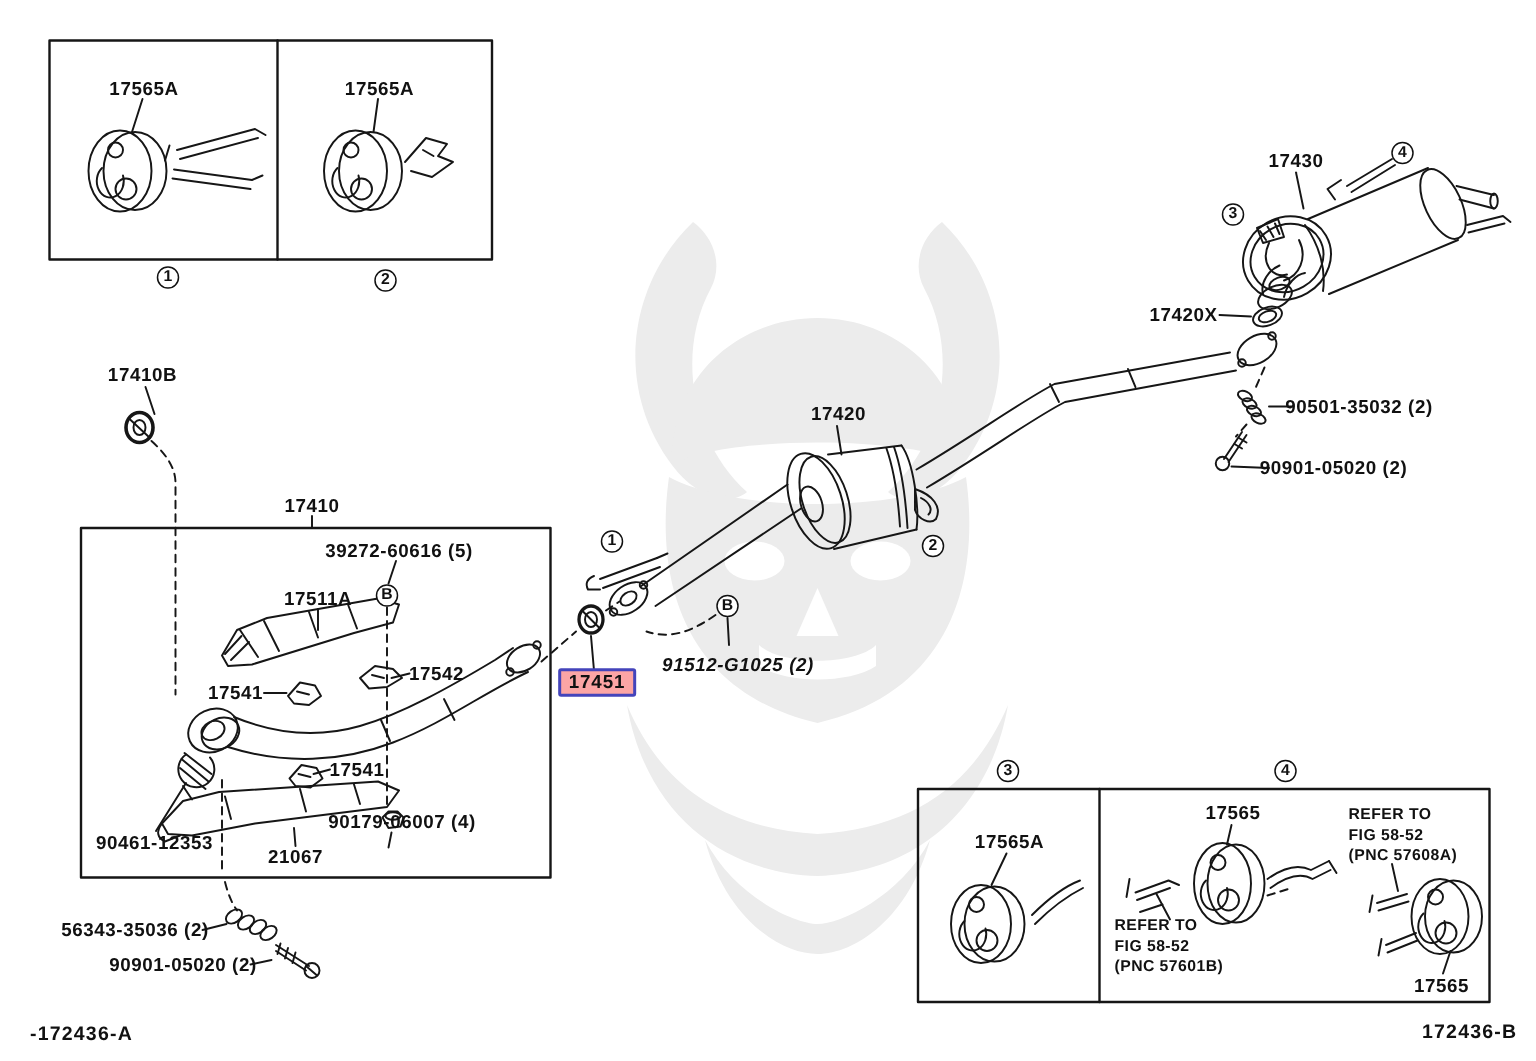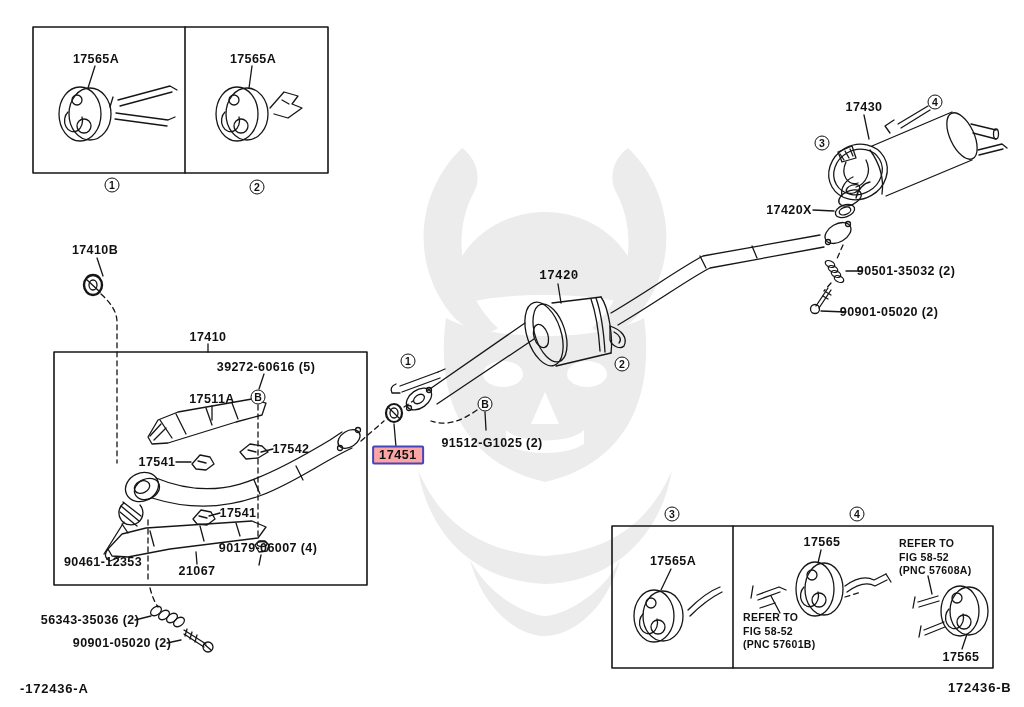--- a/index.html
+++ b/index.html
@@ -282,22 +282,22 @@
       <div class="lbl part" style="left: 266px; top: 367px;">39272-60616 (5)</div>
       <div class="lbl part" style="left: 212px; top: 399px;">17511A</div>
       <div class="lbl part" style="left: 291px; top: 449px;">17542</div>
       <div class="lbl part" style="left: 157px; top: 462px;">17541</div>
       <div class="lbl part" style="left: 238px; top: 513px;">17541</div>
       <div class="lbl part" style="left: 103px; top: 562px;">90461-12353</div>
       <div class="lbl part" style="left: 197px; top: 571px;">21067</div>
       <div class="lbl part" style="left: 268px; top: 548px;">90179-06007 (4)</div>
       <div class="lbl part" style="left: 90px; top: 620px;">56343-35036 (2)</div>
       <div class="lbl part" style="left: 122px; top: 643px;">90901-05020 (2)</div>
-      <div class="lbl part" style="left: 559px; top: 276px; font-family: Liberation Mono, monospace;">17420</div>
-      <div class="lbl part" style="left: 492px; top: 443px;">91512-G1025 (2)</div>
+      <div class="lbl part" style="left: 559px; top: 276px;">17420</div>
+      <div class="lbl part" style="left: 492px; top: 443px; font-style: italic;">91512-G1025 (2)</div>
       <div class="lbl part-highlight" style="left: 398px; top: 455px; background: #fca5a5; border: 2px solid rgb(68, 68, 187);">17451</div>
       <div class="lbl part" style="left: 864px; top: 107px;">17430</div>
       <div class="lbl part" style="left: 789px; top: 210px;">17420X</div>
       <div class="lbl part" style="left: 906px; top: 271px;">90501-35032 (2)</div>
       <div class="lbl part" style="left: 889px; top: 312px;">90901-05020 (2)</div>
       <div class="lbl part" style="left: 673px; top: 561px;">17565A</div>
       <div class="lbl part" style="left: 822px; top: 542px;">17565</div>
       <div class="lbl part" style="left: 961px; top: 657px;">17565</div>
       <div class="lbl callout" style="left: 112px; top: 185px;">1</div>
       <div class="lbl callout" style="left: 257px; top: 187px;">2</div>

